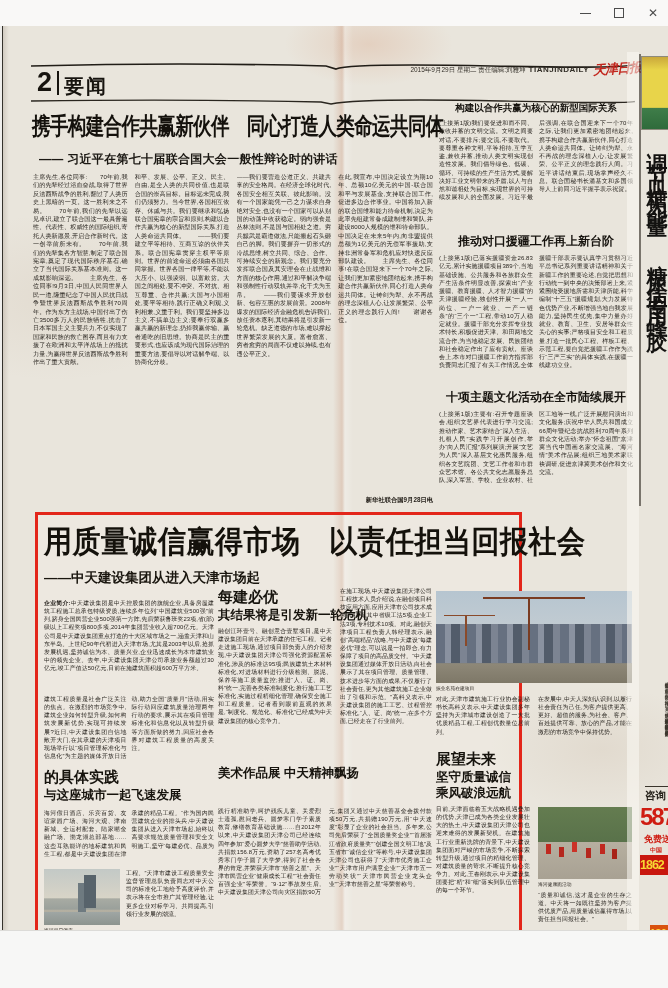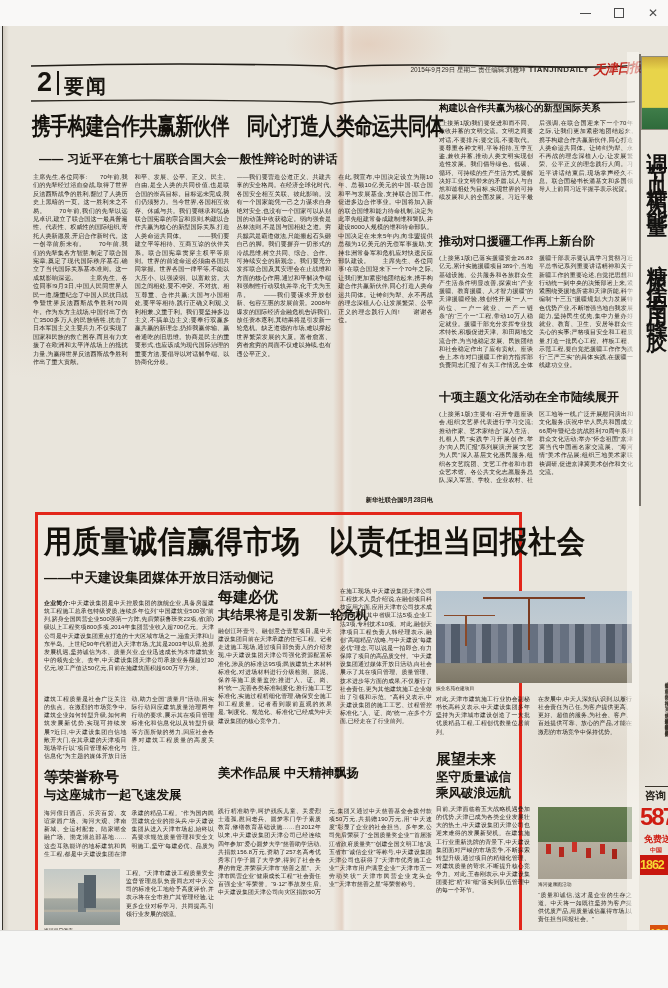--- a/index.html
+++ b/index.html
@@ -47,21 +47,21 @@
   .lead-hl { left:29px; top:84px; width:402px; font-size:18.5px; font-weight:900; color:#14110c;
     letter-spacing:-.6px; white-space:nowrap; transform:scaleY(1.28); transform-origin:left top; }
   .lead-sub { left:36px; top:125px; font-size:12px; font-weight:800; color:#1b1813; letter-spacing:.3px; }
   .lead-cols { left:30px; top:147px; width:400px; height:332px; display:flex; gap:7px; }
   .lead-col { flex:1; font-size:6.1px; }
   .lead-col4wrap { flex:1; display:flex; flex-direction:column; }
   .lead-credit { text-align:right; font-size:6.3px; font-weight:800; color:#201c16; padding-top:2px; }
 
   
   .rightcol { left:436px; top:76px; width:194px; }
-  .ra-title { font-weight:900; color:#16130e; }
+  .ra-title { text-align:center; font-weight:900; color:#16130e; }
   .ra-body { font-size:6px; }
 
   
   .feature { left:32px; top:486px; width:487px; height:441px; border:3.5px solid #e3261a;
     background:rgba(255,252,246,.18); }
   .f-hl { left:6px; top:6px; width:586px; font-size:28px; font-weight:900; color:#14110b;
     letter-spacing:.5px; white-space:nowrap; transform:scaleY(1.1); transform-origin:left top; }
   .f-sub { left:6px; top:54px; font-size:13.5px; font-weight:800; color:#1a160f; }
   .f-small { font-size:5.9px; }
   .subhead { color:#16130d; font-weight:900; line-height:1.3; }
@@ -170,29 +170,29 @@
         <div class="ra-title" style="font-size:9.5px;">构建以合作共赢为核心的新型国际关系</div>
         <div class="ra-body cn-body cols2" style="height:100px;margin-top:4px;">(上接第1版)我们要促进和而不同、兼收并蓄的文明交流。文明之间要对话,不要排斥;要交流,不要取代。要尊重各种文明,平等相待,互学互鉴,兼收并蓄,推动人类文明实现创造性发展。我们倡导绿色、低碳、循环、可持续的生产生活方式,要解决好工业文明带来的矛盾,以人与自然和谐相处为目标,实现世界的可持续发展和人的全面发展。习近平最后强调,在联合国迎来下一个70年之际,让我们更加紧密地团结起来,携手构建合作共赢新伙伴,同心打造人类命运共同体。让铸剑为犁、永不再战的理念深植人心,让发展繁荣、公平正义的理念践行人间。习近平讲话结束后,现场掌声经久不息。联合国秘书长潘基文和多国领导人上前同习近平握手表示祝贺。</div>
         <div class="ra-title" style="font-size:12px;margin-top:14px;">推动对口援疆工作再上新台阶</div>
         <div class="ra-body cn-body cols2" style="height:122px;margin-top:4px;">(上接第1版)已落实援疆资金26.83亿元,累计实施援疆项目389个,当地基础设施、公共服务和各族群众生产生活条件明显改善,探索出“产业援疆、教育援疆、人才智力援疆”的天津援疆经验,独创性开展“一人一岗位、一户一就业、一产一链条”的“三个一”工程,带动10万人稳定就业。援疆干部充分发挥专业技术特长,积极促进天津、和田两地交流合作,为当地稳定发展、民族团结和社会稳定作出了应有贡献。座谈会上,本市对口援疆工作前方指挥部负责同志汇报了有关工作情况,全体援疆干部表示要认真学习贯彻习近平总书记系列重要讲话精神和关于新疆工作的重要论述,自觉把思想和行动统一到中央的决策部署上来,紧紧围绕受援地所需和天津所能,科学编制“十三五”援疆规划,大力发展特色优势产业,不断增强当地自我发展能力,坚持民生优先,集中力量办好就业、教育、卫生、安居等群众性关心的实事;严格项目安全和工程质量,打造一批民心工程、样板工程、示范工程,要自觉把援疆工作作为践行“三严三实”的具体实践,在援疆一线建功立业。</div>
         <div class="ra-title" style="font-size:12px;margin-top:13px;">十项主题文化活动在全市陆续展开</div>
         <div class="ra-body cn-body cols2" style="height:98px;margin-top:4px;">(上接第1版)主要有:召开专题座谈会,组织文艺界代表进行学习交流;推动作家、艺术家结合“深入生活、扎根人民”实践学习开展创作,举办“向人民汇报”系列展演;开展“文艺为人民”深入基层文化惠民服务,组织各文艺院团、文艺工作者和市群众艺术馆、各公共文化志愿服务总队,深入军营、学校、企业农村、社区工地等一线,广泛开展慰问演出和文化服务;庆祝中华人民共和国成立66周年暨纪念抗战胜利70周年系列群众文化活动;举办“怀念祖国”京津冀当代中国画名家交流展、“海河情”美术作品展;组织三地美术家联袂调研,促进京津冀美术创作和文化交流。</div>
       </div>
 
       <div class="abs feature">
         <div class="abs f-hl">用质量诚信赢得市场　以责任担当回报社会</div>
-        <div class="abs f-sub">——中天建设集团媒体开放日活动侧记</div>
+        <div class="abs f-sub">——中天建设集团从进入天津市场起</div>
 
         <div class="abs cn-body f-small" style="left:6px;top:84px;width:170px;height:92px;">
           <b>企业简介:</b><span>中天建设集团是中天控股集团的旗舰企业,具备房屋建筑工程施工总承包特级资质,连续多年位列“中国建筑业500强”前列,跻身全国民营企业500强第一方阵,先后荣获鲁班奖23项,省(部)级以上工程奖项800多项,2014年集团营业收入超700亿元。天津公司是中天建设集团重点打造的十大区域市场之一,涵盖天津和山东半岛。上世纪90年代初进入天津市场,尤其是2003年以后,抢抓发展机遇,坚持诚信为本、质量兴业,企业迅速成长为本市建筑业中的领先企业。去年,中天建设集团天津公司承接业务额超过30亿元,竣工产值达50亿元,目前在施建筑面积超600万平方米。</span>
         </div>
         <div class="abs cn-body f-small cols2" style="left:6px;top:180px;width:170px;height:68px;column-gap:5px;">建筑工程质量是社会广泛关注的焦点。在激烈的市场竞争中,建筑企业如何转型升级,如何构筑发展新优势,实现可持续发展?近日,中天建设集团自信地敞开大门,在其承建的天津项目现场举行以“项目管理标准化与信息化”为主题的媒体开放日活动,助力全国“质量月”活动,用实际行动回应建筑质量治理两年行动的要求,展示其在项目管理标准化和信息化以及转型升级等方面所做的努力,回应社会各界对建筑工程质量的高度关注。</div>
 
         <div class="abs subhead" style="left:6px;top:252px;">
-          <div class="l1">等荣誉称号</div>
+          <div class="l1">的具体实践</div>
           <div class="l2">与这座城市一起飞速发展</div>
         </div>
         <div class="abs cn-body f-small cols2" style="left:6px;top:294px;width:170px;height:56px;column-gap:5px;">海河假日酒店、乐宾百货、友谊家园广场、海河大观、津南新城、全运村配套、陆家嘴金融广场、渤龙湖总部基地……这些耳熟能详的地标建筑和民生工程,都是中天建设集团在津承建的精品工程。“作为国内民营建筑企业的排头兵,中天建设集团从进入天津市场起,始终以高要求规范质量管理和安全文明施工,坚守‘每建必优、品质为先’的理念,为天津市场树立了一大批优质工程。</div>
 
         <div class="photo ph-a" style="left:6px;top:354px;width:76px;height:56px;">
           <div class="abs tower"></div>
           <div class="abs water"></div>
         </div>
         <div class="abs pcap" style="left:6px;top:412px;width:76px;">海河假日酒店</div>
         <div class="abs cn-body f-small" style="left:88px;top:354px;width:88px;height:64px;">工程。”天津市建设工程质量安全监督管理总队负责同志对中天公司的标准化工地给予高度评价,并表示将在全市推广其管理经验,让更多企业对标学习、共同提高,引领行业发展的潮流。</div>

